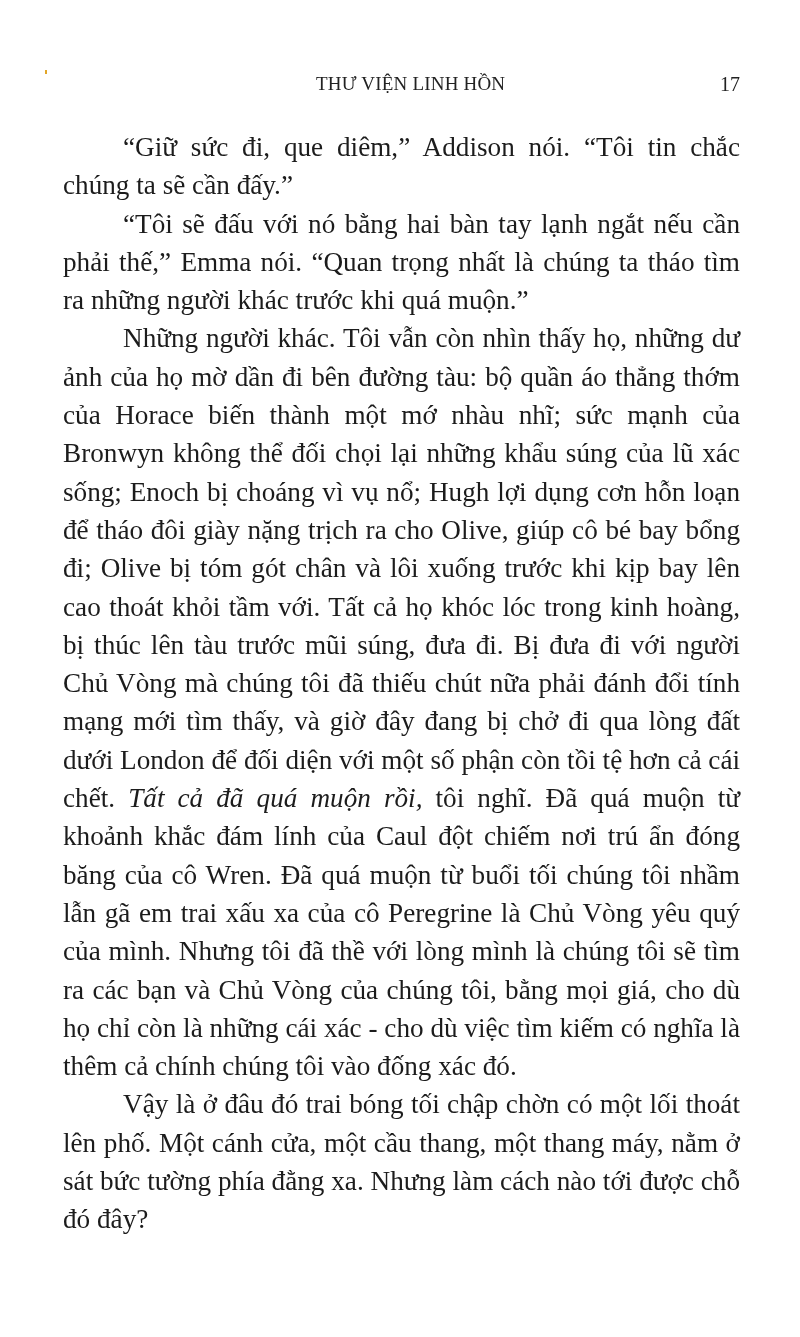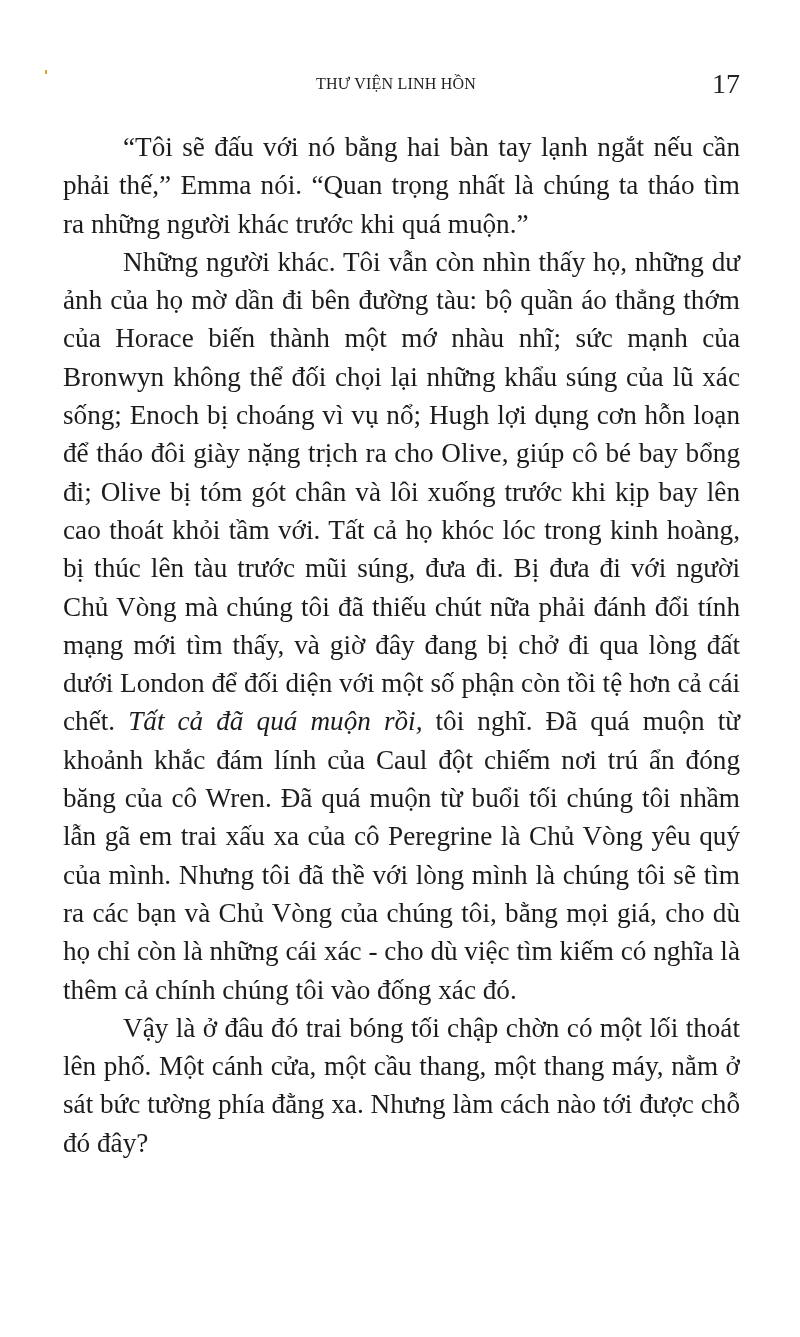--- a/index.html
+++ b/index.html
@@ -19,30 +19,30 @@
       position: absolute;
       top: 66px;
       left: 0;
       width: 800px;
       height: 36px;
     }
     .running-title {
       position: absolute;
       left: 316px;
       top: 0;
-      font-size: 16px;
+      font-size: 19px;
       letter-spacing: 0.2px;
       color: #222;
       line-height: 36px;
     }
     .page-number {
       position: absolute;
       right: 60px;
       top: 0;
-      font-size: 28px;
+      font-size: 20px;
       color: #222;
       line-height: 36px;
     }
     .body-text {
       position: absolute;
       top: 128px;
       left: 63px;
       width: 677px;
       font-size: 27.2px;
       line-height: 38.3px;
@@ -72,16 +72,17 @@
 <body>
 
 <div class="speck"></div>
 
 <header class="page-header">
   <span class="running-title">THƯ VIỆN LINH HỒN</span>
   <span class="page-number">17</span>
 </header>
 
 <main class="body-text">
+  <p>“Giữ sức đi, que diêm,” Addison nói. “Tôi tin chắc chúng ta sẽ cần đấy.”</p>
   <p>“Tôi sẽ đấu với nó bằng hai bàn tay lạnh ngắt nếu cần phải thế,” Emma nói. “Quan trọng nhất là chúng ta tháo tìm ra những người khác trước khi quá muộn.”</p>
   <p><span>Những người khác. Tôi vẫn còn nhìn thấy họ, những dư ảnh của họ mờ dần đi bên đường tàu: bộ quần áo thẳng thớm của Horace biến thành một mớ nhàu nhĩ; sức mạnh của Bronwyn không thể đối chọi lại những khẩu súng của lũ xác sống; Enoch bị choáng vì vụ nổ; Hugh lợi dụng cơn hỗn loạn để tháo đôi giày nặng trịch ra cho Olive, giúp cô bé bay bổng đi; Olive bị tóm gót chân và lôi xuống trước khi kịp bay lên cao thoát khỏi tầm với. Tất cả họ khóc lóc trong kinh hoàng, bị thúc lên tàu trước mũi súng, đưa đi. Bị đưa đi với người Chủ Vòng mà chúng tôi đã thiếu chút nữa phải đánh đổi tính mạng mới tìm thấy, và giờ đây đang bị chở đi qua lòng đất dưới London để đối diện với một số phận còn tồi tệ hơn cả cái chết. </span><em>Tất cả đã quá muộn rồi,</em><span> tôi nghĩ. Đã quá muộn từ khoảnh khắc đám lính của Caul đột chiếm nơi trú ẩn đóng băng của cô Wren. Đã quá muộn từ buổi tối chúng tôi nhầm lẫn gã em trai xấu xa của cô Peregrine là Chủ Vòng yêu quý của mình. Nhưng tôi đã thề với lòng mình là chúng tôi sẽ tìm ra các bạn và Chủ Vòng của chúng tôi, bằng mọi giá, cho dù họ chỉ còn là những cái xác - cho dù việc tìm kiếm có nghĩa là thêm cả chính chúng tôi vào đống xác đó.</span></p>
   <p>Vậy là ở đâu đó trai bóng tối chập chờn có một lối thoát lên phố. Một cánh cửa, một cầu thang, một thang máy, nằm ở sát bức tường phía đằng xa. Nhưng làm cách nào tới được chỗ đó đây?</p>
 </main>
 
 </body></html>

